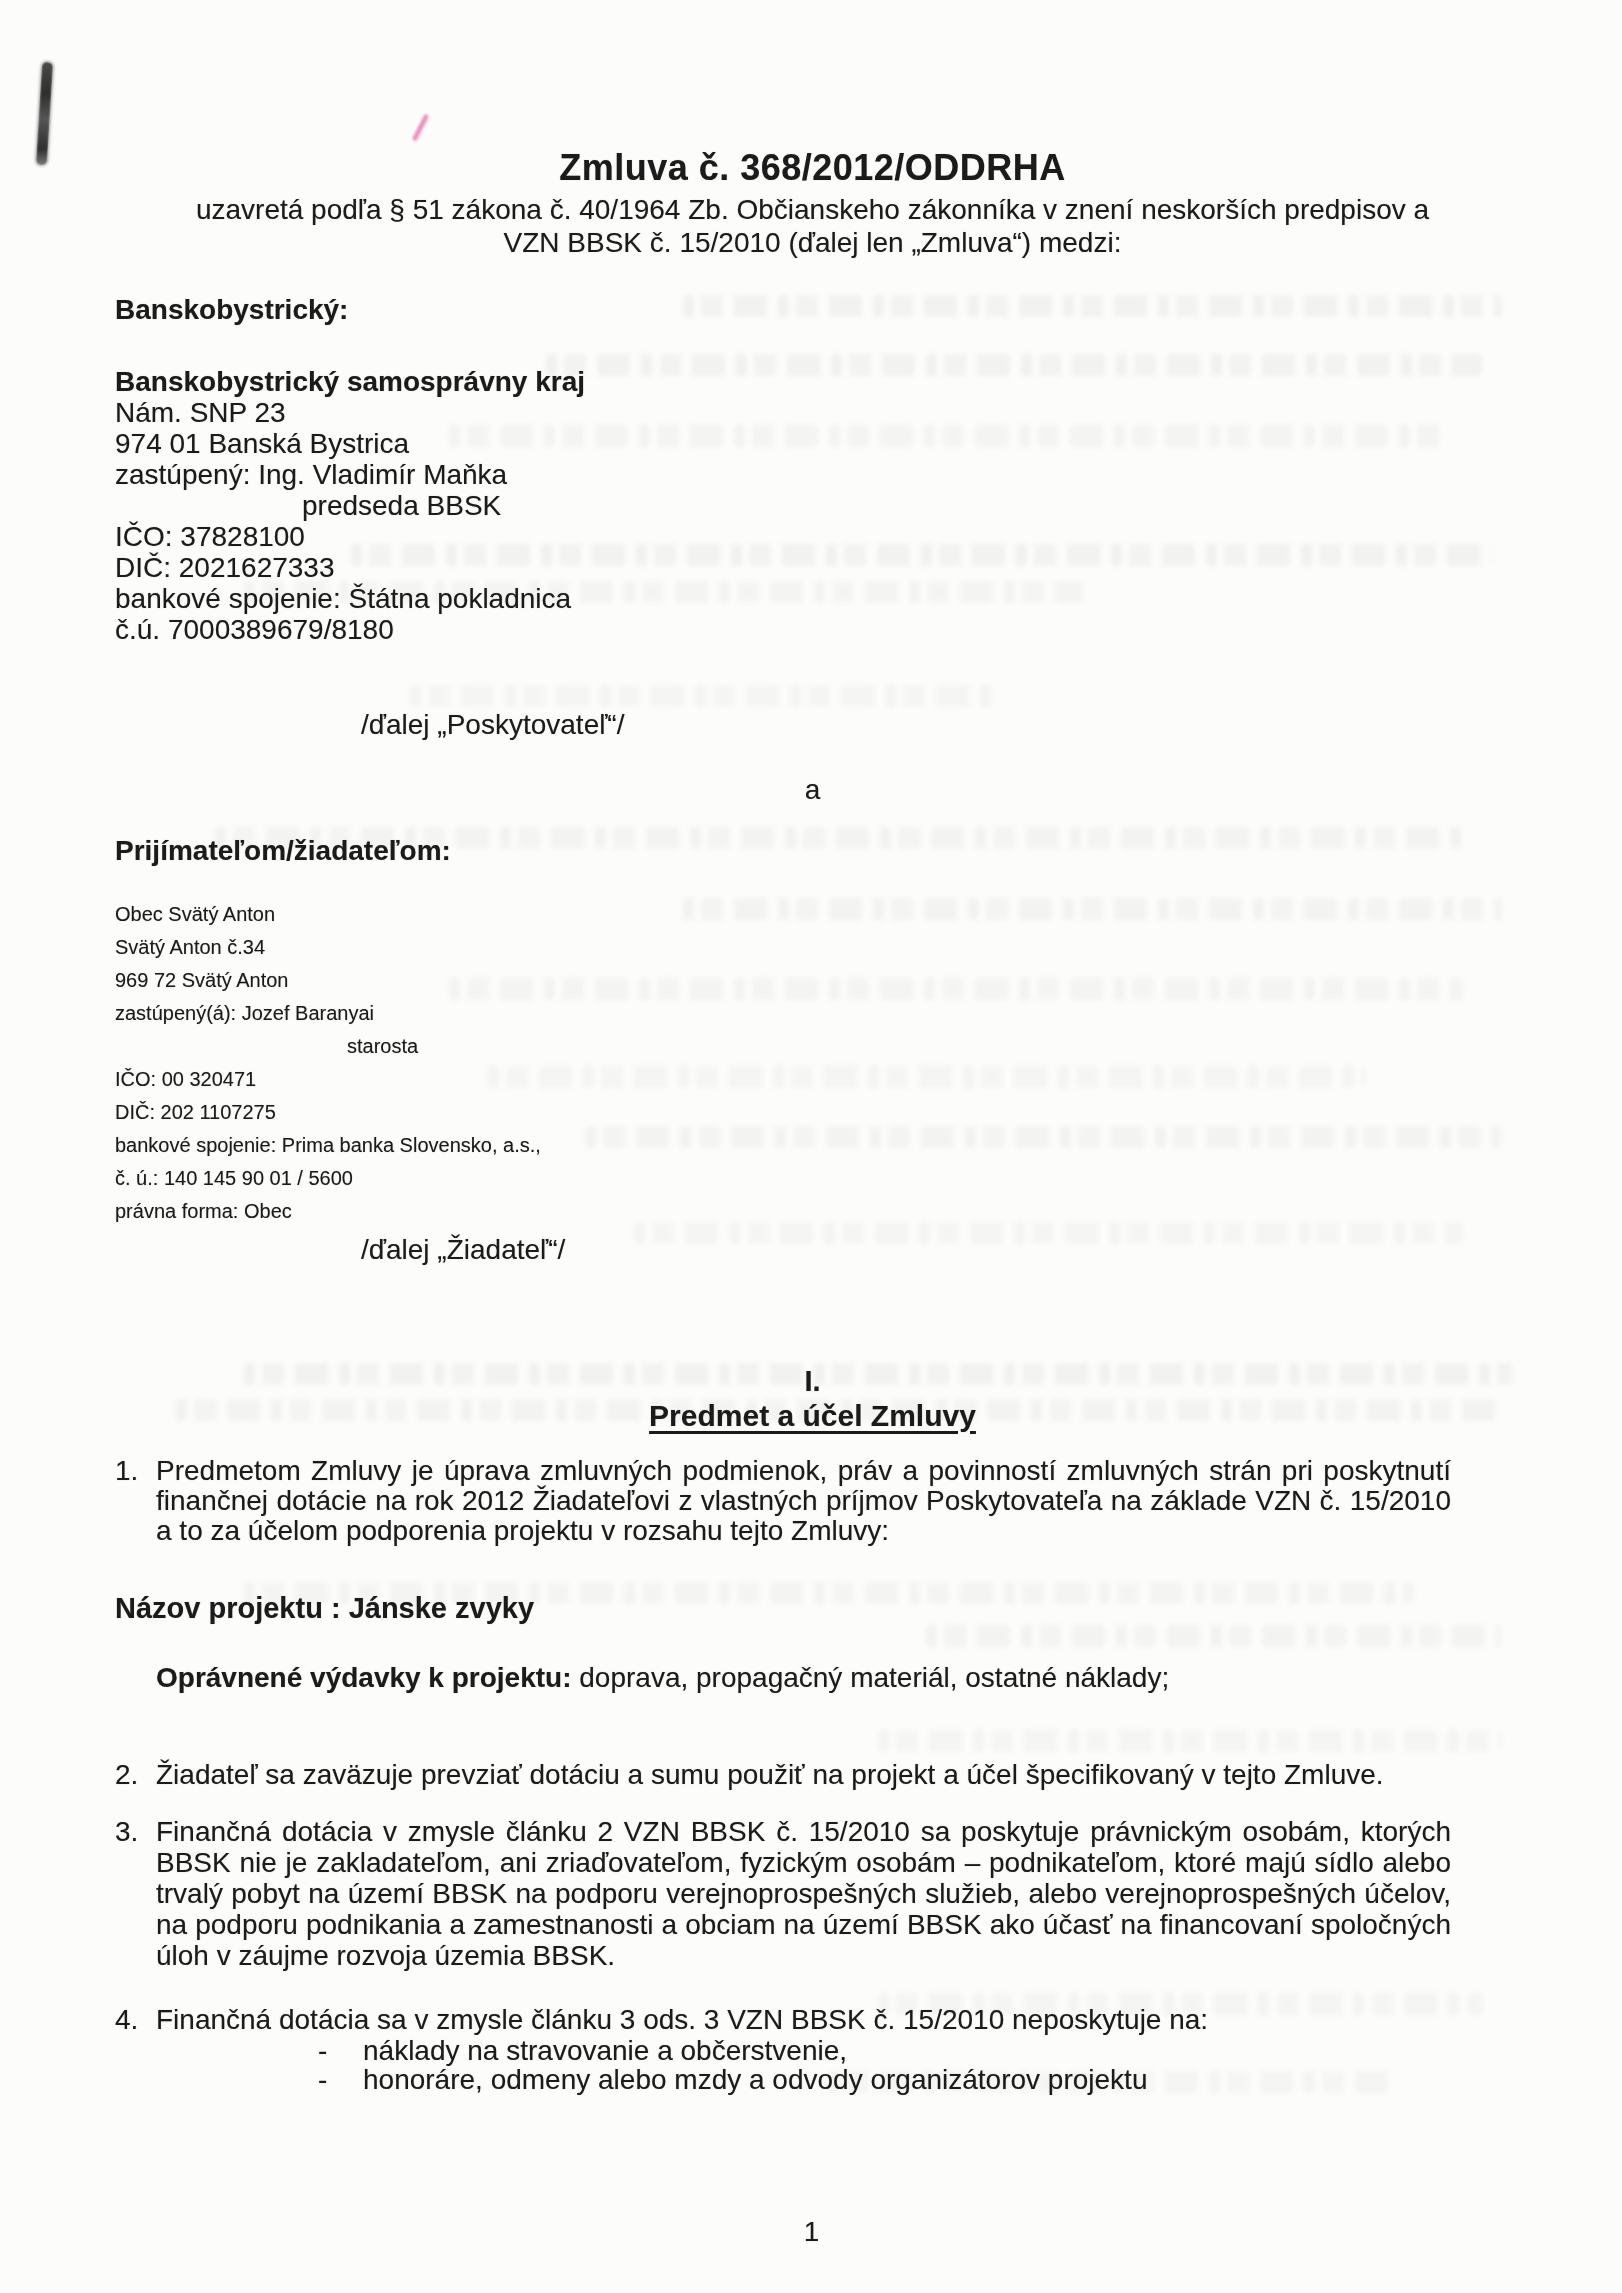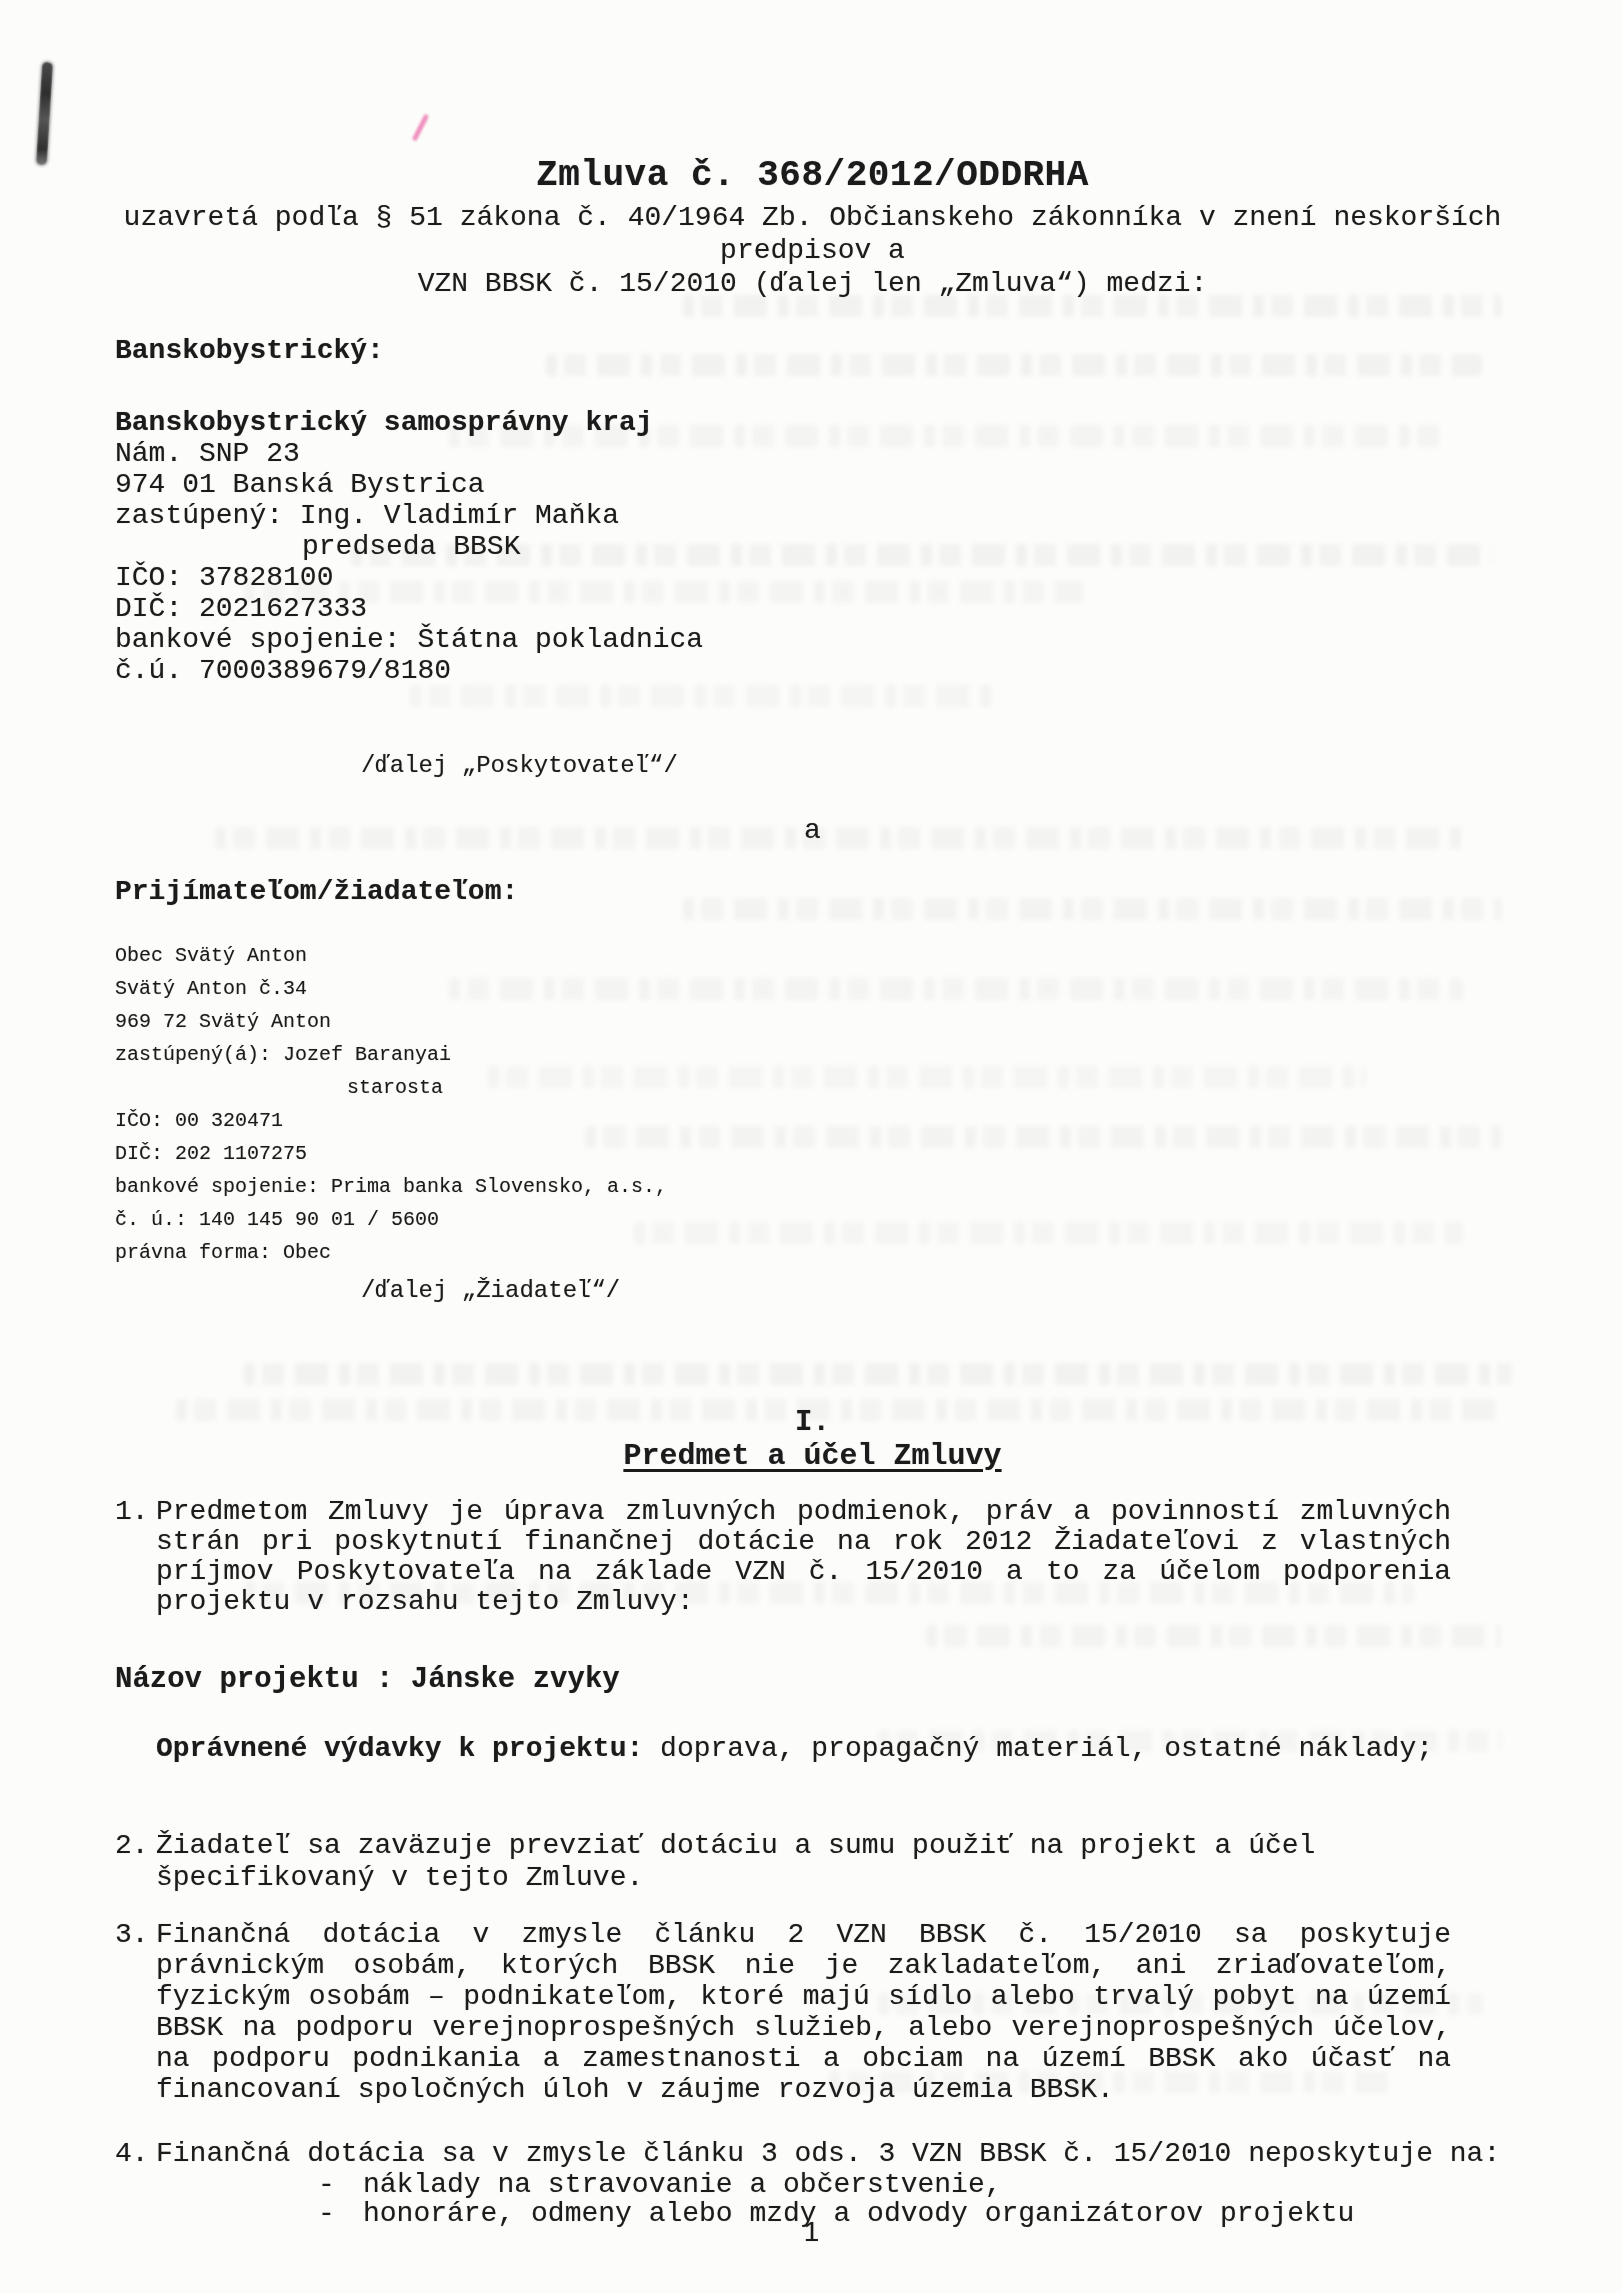--- a/index.html
+++ b/index.html
@@ -7,32 +7,32 @@
     position:relative;
     width:1623px;height:2294px;
     margin:0 auto;
     background:#fcfcfa;
     overflow:hidden;
     font-family:"Liberation Sans", sans-serif;
     color:#1b1b1b;
     text-shadow:0 0 1px rgba(45,45,45,.38);
   }
   .content{
-    position:absolute;left:115px;top:8px;width:1395px;font-family:Liberation Mono, monospace;
+    position:absolute;left:115px;top:0;width:1395px;
   }
   .t1{font-size:36px;font-weight:bold;line-height:43px;margin-top:146px;text-align:center;letter-spacing:0.5px;}
   .t2{font-size:41px;font-weight:bold;line-height:49px;margin-top:3.9px;text-align:center;}
   .sub{font-size:28px;line-height:33px;margin-top:3.9px;text-align:center;}
   .party-label{font-size:28px;font-weight:bold;line-height:32px;margin-top:35px;}
   .pblock{font-size:28px;line-height:31px;margin-top:40px;}
   .pblock .name{font-weight:bold;}
   .rblock{font-size:20px;line-height:33px;margin-top:31px;}
   .indent-rep1{padding-left:187px;}
   .indent-rep2{padding-left:232px;}
-  .alias{font-size:24px;line-height:32px;padding-left:246px;}
+  .alias{font-size:28px;line-height:32px;padding-left:246px;}
   .alias1{margin-top:64px;}
   .alias2{margin-top:5.9px;}
   .conj{font-size:28px;line-height:32px;margin-top:33px;text-align:center;}
   .rec-label{font-size:28px;font-weight:bold;line-height:32px;margin-top:29px;}
   .art-num{font-size:29px;font-weight:bold;line-height:33px;margin-top:99px;text-align:center;}
   .art-head{font-size:30px;font-weight:bold;line-height:35px;text-align:center;text-decoration:underline;text-underline-offset:4.9px;}
   .numbered{position:relative;padding-left:41px;font-size:28px;}
   .num{position:absolute;left:0;top:0;}
   .item1{margin-top:23.4px;line-height:30px;text-align:justify;width:1336px;box-sizing:border-box;}
   .project-name{font-size:29px;font-weight:bold;line-height:33px;margin-top:46px;text-align:left;}

